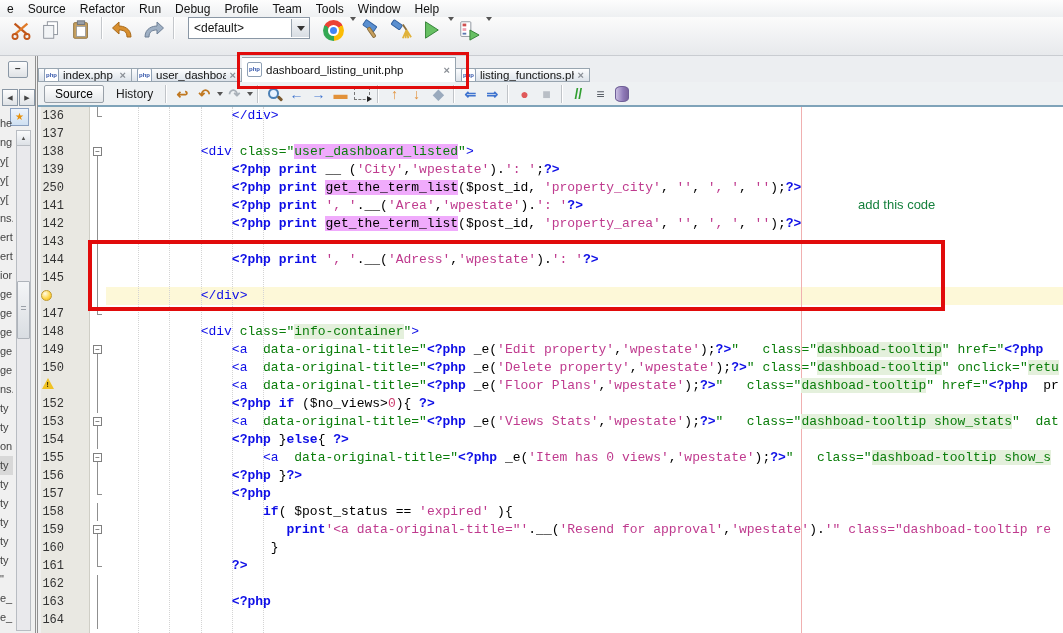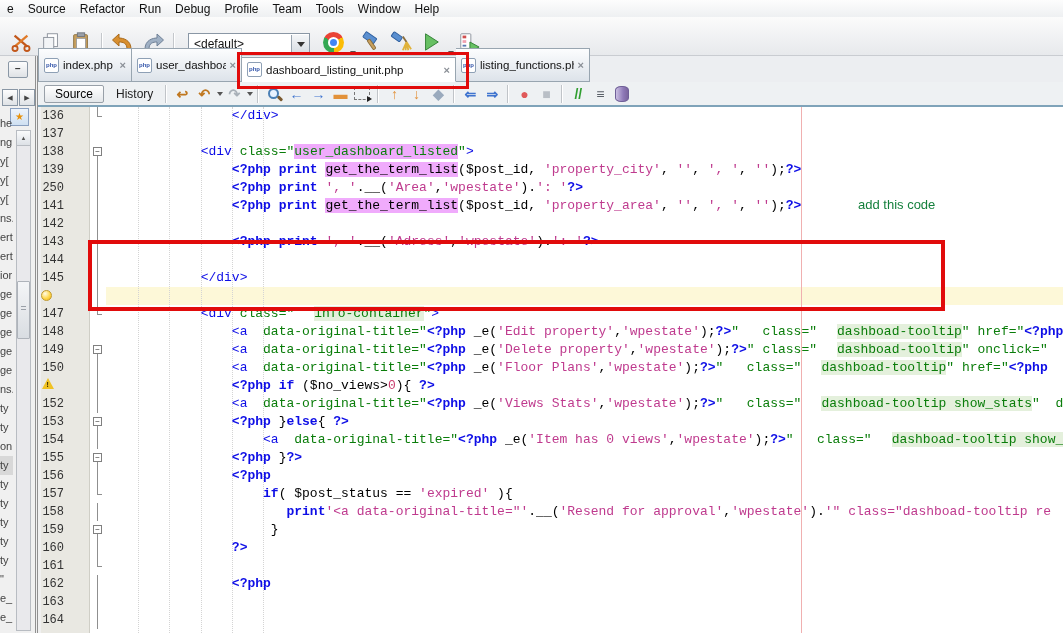--- a/index.html
+++ b/index.html
@@ -3,39 +3,39 @@
 <meta charset="utf-8">
 <style>
   html,body{margin:0;padding:0;background:#888;}
   #window{position:relative;width:1063px;height:633px;background:#f0f0f0;overflow:hidden;
           font-family:"Liberation Sans",sans-serif;color:#111;}
   
   .menubar{position:absolute;left:0;top:0;right:0;height:17px;display:flex;align-items:center;
            background:linear-gradient(#fdfdfd,#eef0f2);font-size:12px;}
   .menu-item{padding:1px 7px;white-space:nowrap;}
   
-  .toolbar{position:absolute;left:0;top:17px;right:0;height:38px;display:flex;align-items:flex-end;
+  .toolbar{position:absolute;left:0;top:17px;right:0;height:38px;display:flex;align-items:flex-start;
            background:linear-gradient(#fbfbfb,#e7e9ec);border-bottom:1px solid #c9ccd1;padding-left:6px;}
   .tbicon{width:28px;height:26px;display:flex;align-items:center;justify-content:center;margin:0 1px;}
   .tbsep{width:1px;height:22px;background:#c4c7cb;margin:0 5px;border-right:1px solid #fff;}
   .combo{display:flex;align-items:center;width:120px;height:20px;background:#fff;border:1px solid #8a97a5;
          margin:0 8px;font-size:12px;}
   .combo-text{flex:1;padding-left:5px;white-space:nowrap;overflow:hidden;}
   .combo-btn{width:17px;height:18px;background:linear-gradient(#f4f6f8,#d8dde3);border-left:1px solid #9aa5b0;
              display:flex;align-items:center;justify-content:center;}
   .tri-dn{width:0;height:0;border-left:4px solid transparent;border-right:4px solid transparent;border-top:5px solid #333;}
   .tri-sm{width:0;height:0;border-left:3px solid transparent;border-right:3px solid transparent;border-top:4px solid #555;margin-left:2px;}
   .chrome{position:relative;width:21px;height:21px;border-radius:50%;
           background:conic-gradient(from -60deg,#ea4335 0 33%,#fbbc05 0 66%,#34a853 0 100%);}
   .chrome::before{content:'';position:absolute;left:5px;top:5px;width:11px;height:11px;border-radius:50%;background:#fff;}
   .chrome::after{content:'';position:absolute;left:7px;top:7px;width:7px;height:7px;border-radius:50%;background:#4285f4;}
   
   .tabrow{position:absolute;left:38px;top:56px;right:0;height:26px;background:#eceef1;}
   .tab-strip{position:absolute;left:0;bottom:0;display:flex;align-items:flex-end;height:26px;}
-  .tab{box-sizing:border-box;height:34px;display:flex;align-items:center;padding:0 5px;font-size:11.5px;
+  .tab{box-sizing:border-box;height:14px;display:flex;align-items:center;padding:0 5px;font-size:11.5px;
        background:linear-gradient(#fcfdfe,#dde3ea);border:1px solid #98a5b0;border-left:none;overflow:hidden;white-space:nowrap;}
   .tab:first-child{border-left:1px solid #98a5b0;}
   .tab.sel{background:#fff;height:25px;border-bottom:1px solid #fff;}
   .tab:nth-child(1){width:94px;}.tab:nth-child(2){width:110px;}.tab:nth-child(3){width:214px;}.tab:nth-child(4){width:134px;}
   .phpicon{flex:0 0 15px;height:15px;box-sizing:border-box;background:#fff;border:1px solid #8ea0b5;border-radius:2px;
            font:bold 6px/13px "Liberation Sans",sans-serif;color:#3355aa;text-align:center;margin-right:4px;}
   .tlabel{flex:1;overflow:hidden;}
   .tclose{color:#8a8f96;font-weight:bold;font-size:11px;margin-left:4px;}
   
   .edbar{position:absolute;left:38px;top:82px;right:0;height:23px;background:#eef1f3;
@@ -100,21 +100,21 @@
   .iguide{position:absolute;top:0;bottom:0;border-left:1px dotted #d4d4d4;}
   .marginline{position:absolute;left:696px;top:0;bottom:0;border-left:1px solid #f0b0b0;}
   .cline{position:relative;height:18px;font:13px/18px "Liberation Mono",monospace;white-space:pre;color:#000;}
   .sg.pl{color:#000;}
   .sg.kw{color:#0e0ee6;font-weight:bold;}
   .sg.tag{color:#0e0ee6;}
   .sg.attr{color:#0a7d0a;}
   .sg.str{color:#bf3a8e;}
   .sg.num{color:#cb3d6e;}
   .sg.hy{background:#f0abfc;}
-  .sg.hg{background:#e4f0dc;margin-left:20px;}
+  .sg.hg{background:#e4f0dc;}
   
   .redbox{position:absolute;border:3px solid #e10b0b;z-index:9;pointer-events:none;}
   .tabbox{left:237px;top:52px;width:226px;height:31px;}
   .codebox{left:88px;top:240px;width:849px;height:63px;border-width:4px;}
   .rednote{position:absolute;left:858px;top:197px;color:#15803d;font:13px "Liberation Sans",sans-serif;z-index:9;}
   svg{display:block;}
 </style>
 </head>
 <body>
 
@@ -392,20 +392,21 @@
     <div class="codearea" id="codearea">
       <div class="iguide" style="left:33px;"></div>
       <div class="iguide" style="left:64px;"></div>
       <div class="iguide" style="left:96px;"></div>
       <div class="iguide" style="left:127px;"></div>
       <div class="iguide" style="left:158px;"></div>
       <div class="marginline"></div>
     <div class="cline"><span class="sg pl">                </span><span class="sg tag">&lt;/div&gt;</span></div>
         <div class="cline"></div>
         <div class="cline"><span class="sg pl">            </span><span class="sg tag">&lt;div</span><span class="sg pl"> </span><span class="sg attr">class=</span><span class="sg attr">"</span><span class="sg attr hy">user_dashboard_listed</span><span class="sg attr">"</span><span class="sg tag">&gt;</span></div>
+        <div class="cline"><span class="sg pl">                </span><span class="sg kw">&lt;?php </span><span class="sg kw">print </span><span class="sg pl">__ (</span><span class="sg str">'City'</span><span class="sg pl">,</span><span class="sg str">'wpestate'</span><span class="sg pl">).</span><span class="sg str">': '</span><span class="sg pl">;</span><span class="sg kw">?&gt;</span></div>
         <div class="cline"><span class="sg pl">                </span><span class="sg kw">&lt;?php </span><span class="sg kw">print </span><span class="sg pl hy">get_the_term_list</span><span class="sg pl">($post_id, </span><span class="sg str">'property_city'</span><span class="sg pl">, </span><span class="sg str">''</span><span class="sg pl">, </span><span class="sg str">', '</span><span class="sg pl">, </span><span class="sg str">''</span><span class="sg pl">);</span><span class="sg kw">?&gt;</span></div>
         <div class="cline"><span class="sg pl">                </span><span class="sg kw">&lt;?php </span><span class="sg kw">print </span><span class="sg str">', '</span><span class="sg pl">.__(</span><span class="sg str">'Area'</span><span class="sg pl">,</span><span class="sg str">'wpestate'</span><span class="sg pl">).</span><span class="sg str">': '</span><span class="sg kw">?&gt;</span></div>
         <div class="cline"><span class="sg pl">                </span><span class="sg kw">&lt;?php </span><span class="sg kw">print </span><span class="sg pl hy">get_the_term_list</span><span class="sg pl">($post_id, </span><span class="sg str">'property_area'</span><span class="sg pl">, </span><span class="sg str">''</span><span class="sg pl">, </span><span class="sg str">', '</span><span class="sg pl">, </span><span class="sg str">''</span><span class="sg pl">);</span><span class="sg kw">?&gt;</span></div>
         <div class="cline"></div>
         <div class="cline"><span class="sg pl">                </span><span class="sg kw">&lt;?php </span><span class="sg kw">print </span><span class="sg str">', '</span><span class="sg pl">.__(</span><span class="sg str">'Adress'</span><span class="sg pl">,</span><span class="sg str">'wpestate'</span><span class="sg pl">).</span><span class="sg str">': '</span><span class="sg kw">?&gt;</span></div>
         <div class="cline"></div>
         <div class="cline"><span class="sg pl">            </span><span class="sg tag">&lt;/div&gt;</span></div>
         <div class="cline"></div>
         <div class="cline"><span class="sg pl">            </span><span class="sg tag">&lt;div</span><span class="sg pl"> </span><span class="sg attr">class=</span><span class="sg attr">"</span><span class="sg attr hg">info-container</span><span class="sg attr">"</span><span class="sg tag">&gt;</span></div>
         <div class="cline"><span class="sg pl">                </span><span class="sg tag">&lt;a</span><span class="sg pl">  </span><span class="sg attr">data-original-title=</span><span class="sg attr">"</span><span class="sg kw">&lt;?php </span><span class="sg pl">_e(</span><span class="sg str">'Edit property'</span><span class="sg pl">,</span><span class="sg str">'wpestate'</span><span class="sg pl">);</span><span class="sg kw">?&gt;</span><span class="sg attr">"</span><span class="sg pl">   </span><span class="sg attr">class=</span><span class="sg attr">"</span><span class="sg attr hg">dashboad-tooltip</span><span class="sg attr">"</span><span class="sg pl"> </span><span class="sg attr">href=</span><span class="sg attr">"</span><span class="sg kw">&lt;?php </span></div>

